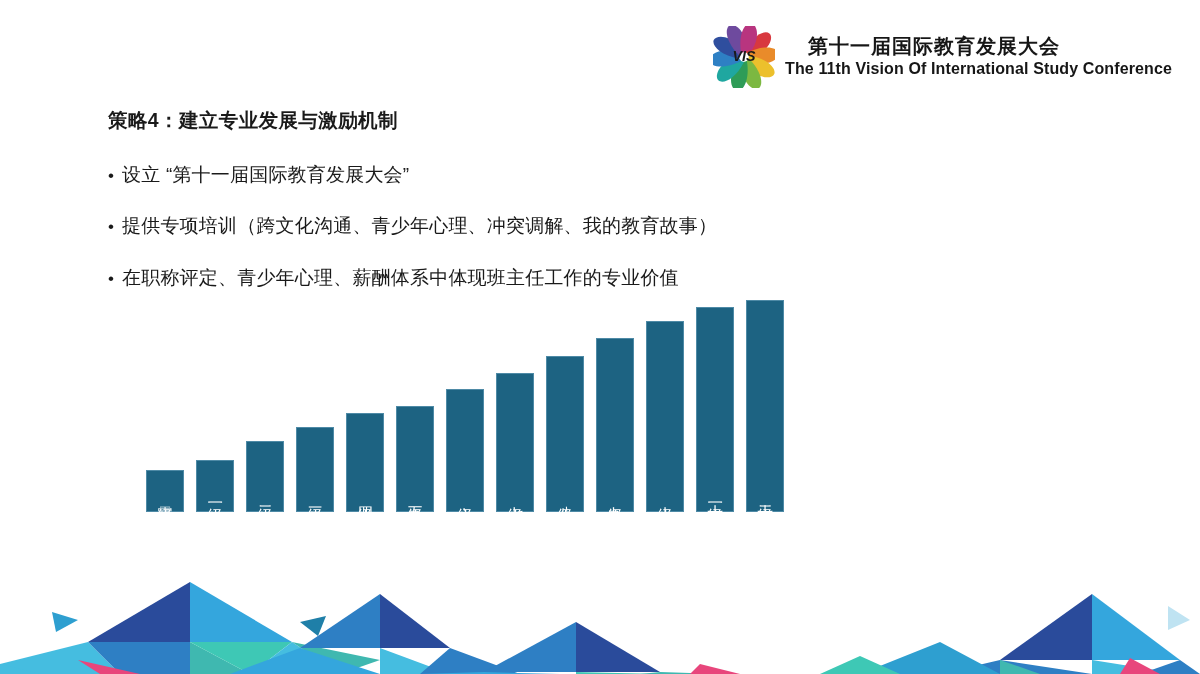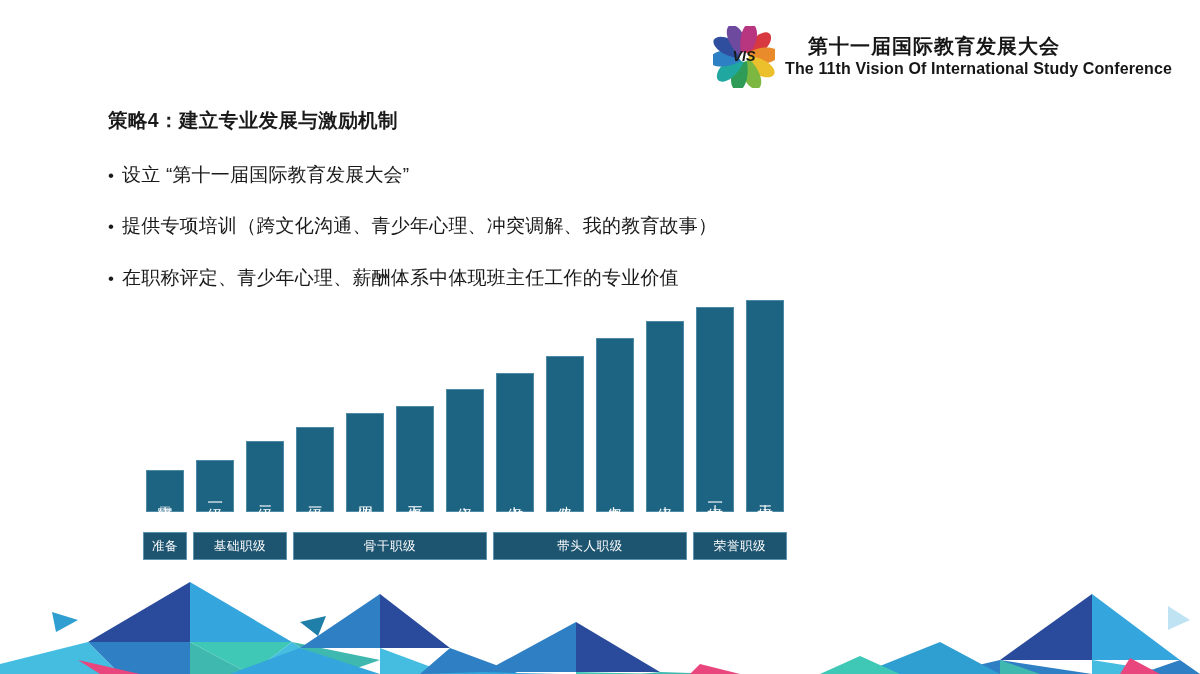--- a/index.html
+++ b/index.html
@@ -190,27 +190,20 @@
         <div class="bar" style="left: 506px; width: 38px; height: 191px; background: rgb(29, 99, 130); border-color: rgb(78, 138, 166);">
           <span class="bar-label">十级</span>
         </div>
         <div class="bar" style="left: 556px; width: 38px; height: 205px; background: rgb(29, 99, 130); border-color: rgb(78, 138, 166);">
           <span class="bar-label">十一级</span>
         </div>
         <div class="bar" style="left: 606px; width: 38px; height: 212px; background: rgb(29, 99, 130); border-color: rgb(78, 138, 166);">
           <span class="bar-label">十二级</span>
         </div>
       </div>
-    <div id="bands">
-        <div class="band" style="left: 3px; width: 44px; background: rgb(29, 84, 112); border-color: rgb(94, 147, 173);">准备</div>
-        <div class="band" style="left: 53px; width: 94px; background: rgb(29, 84, 112); border-color: rgb(94, 147, 173);">基础职级</div>
-        <div class="band" style="left: 153px; width: 194px; background: rgb(29, 84, 112); border-color: rgb(94, 147, 173);">骨干职级</div>
-        <div class="band" style="left: 353px; width: 194px; background: rgb(29, 84, 112); border-color: rgb(94, 147, 173);">带头人职级</div>
-        <div class="band" style="left: 553px; width: 94px; background: rgb(29, 84, 112); border-color: rgb(94, 147, 173);">荣誉职级</div>
-      </div>
   </div>
 
   <div id="deco">
     <svg viewBox="0 0 1200 110" preserveAspectRatio="none" aria-hidden="true">
 
       <polygon points="52,48 78,56 56,68" fill="#2e9fd0"></polygon>
       <polygon points="300,58 326,52 318,72" fill="#1f7fa8"></polygon>
       <polygon points="1168,42 1190,56 1168,66" fill="#bfe3f2"></polygon>
 
       <polygon points="190,18 88,78 190,78" fill="#2a4b9b"></polygon>

